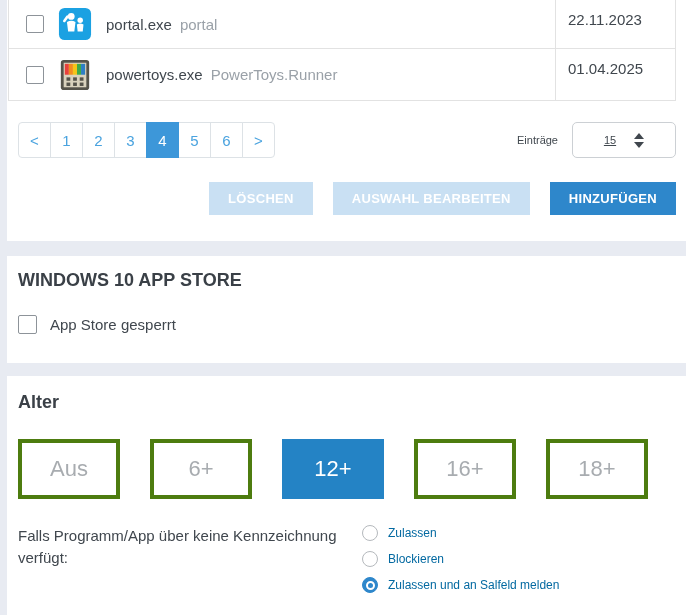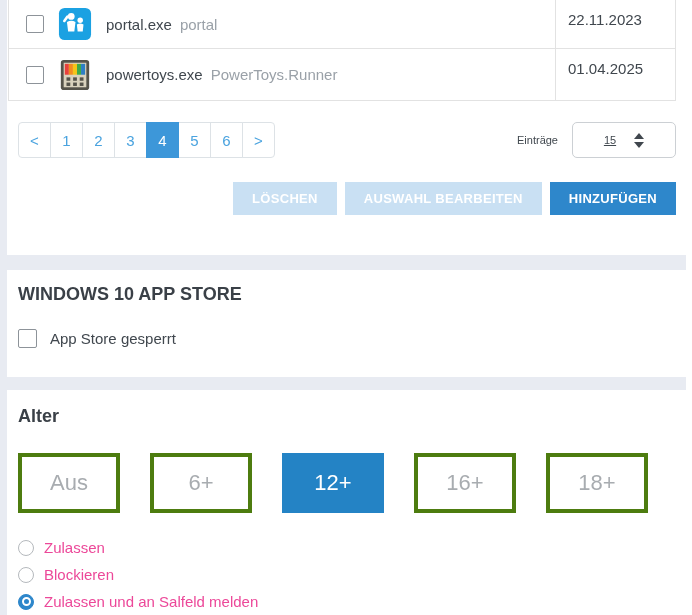--- a/index.html
+++ b/index.html
@@ -6,21 +6,21 @@
   body {
     width:692px; height:615px; overflow:hidden;
     background:#ffffff;
     font-family:"Liberation Sans","DejaVu Sans",sans-serif;
     color:#40474e;
     position:relative;
   }
   .left-strip { position:absolute; left:0; top:0; width:7px; height:615px; background:#e8ebf2; }
 
   
-  .panel1 { padding:0 0 40px 8px; }
+  .panel1 { padding:0 0 26px 8px; }
   .apps-table { width:668px; border:1px solid #e2e2e2; border-top:none; box-sizing:border-box; }
   .app-row { display:flex; align-items:stretch; border-bottom:1px solid #e2e2e2; }
   .app-row:last-child { border-bottom:none; }
   .row-1 { height:48px; }
   .row-2 { height:51px; }
   .cell-main { flex:1; display:flex; align-items:center; padding-left:17px; }
   .cell-date { width:120px; border-left:1px solid #e2e2e2; box-sizing:border-box;
                padding:11px 0 0 12px; font-size:15px; color:#40474e; }
   .checkbox { width:16px; height:16px; border:1px solid #8d9399; border-radius:2px;
               background:#fff; flex:0 0 auto; }
@@ -43,21 +43,21 @@
   .entries-select { width:104px; height:36px; box-sizing:border-box; border:1px solid #ccd0d4;
                     border-radius:5px; background:#fff; display:flex; align-items:center;
                     justify-content:center; cursor:pointer; }
   .entries-value { margin-right:18px;text-decoration:underline; }
   .spinner { display:inline-flex; flex-direction:column; align-items:center; }
   .spinner .up { width:0; height:0; border-left:5px solid transparent; border-right:5px solid transparent;
                  border-bottom:6px solid #40474e; margin-bottom:3px; }
   .spinner .down { width:0; height:0; border-left:5px solid transparent; border-right:5px solid transparent;
                    border-top:6px solid #40474e; }
 
-  .actions-row { display:flex; justify-content:flex-end; gap:8px; margin:24px 16px 0 0; }
+  .actions-row { display:flex; justify-content:flex-end; gap:20px; margin:24px 16px 0 0; }
   .btn { height:33px; padding:0 19px; border:none; font-size:13px; font-weight:700;
          letter-spacing:.3px; color:#fff; font-family:inherit; cursor:pointer; }
   .btn-disabled { background:#c9e0f3; }
   .btn-primary { background:#2e87cb; }
 
   
   .gap { background:#e8ebf2; margin-right:6px; }
   .gap1 { height:15px; }
   .gap2 { height:13px; }
 
@@ -79,21 +79,21 @@
 
   .fallback-row { display:flex; margin-top:26px; }
   .fallback-label { width:344px; font-size:15px; line-height:22px; color:#40474e; flex:0 0 auto; }
   .radio-group { display:flex; flex-direction:column; }
   .radio-item { display:flex; align-items:center; margin-bottom:10px; cursor:pointer; }
   .radio { width:16px; height:16px; border-radius:50%; border:1px solid #b5b9bd; background:#fff;
            box-sizing:border-box; display:flex; align-items:center; justify-content:center; flex:0 0 auto; }
   .radio.checked { background:#2e87cb; border-color:#2e87cb; }
   .radio.checked::after { content:''; width:5px; height:5px; border-radius:50%;
                           background:#2e87cb; border:2px solid #fff; }
-  .radio-label { margin-left:10px; font-size:15px; color:#ec4899;text-align:right; }
+  .radio-label { margin-left:10px; font-size:12px; color:#0369a1;text-align:right; }
 </style>
 </head>
 <body>
 
 <div class="left-strip"></div>
 
 <section class="panel1">
   <div class="apps-table">
 
     <div class="app-row row-1">
@@ -195,20 +195,21 @@
       </div>
     <div class="age-col">
         <button class="age-btn">16+</button>
       </div>
     <div class="age-col">
         <button class="age-btn">18+</button>
       </div>
   </div>
 
   <div class="fallback-row">
+    <div class="fallback-label">Falls Programm/App über keine Kennzeichnung verfügt:</div>
     <div class="radio-group">
       <div class="radio-item">
         <span class="radio"></span>
         <span class="radio-label">Zulassen</span>
       </div>
       <div class="radio-item">
         <span class="radio"></span>
         <span class="radio-label">Blockieren</span>
       </div>
       <div class="radio-item">

